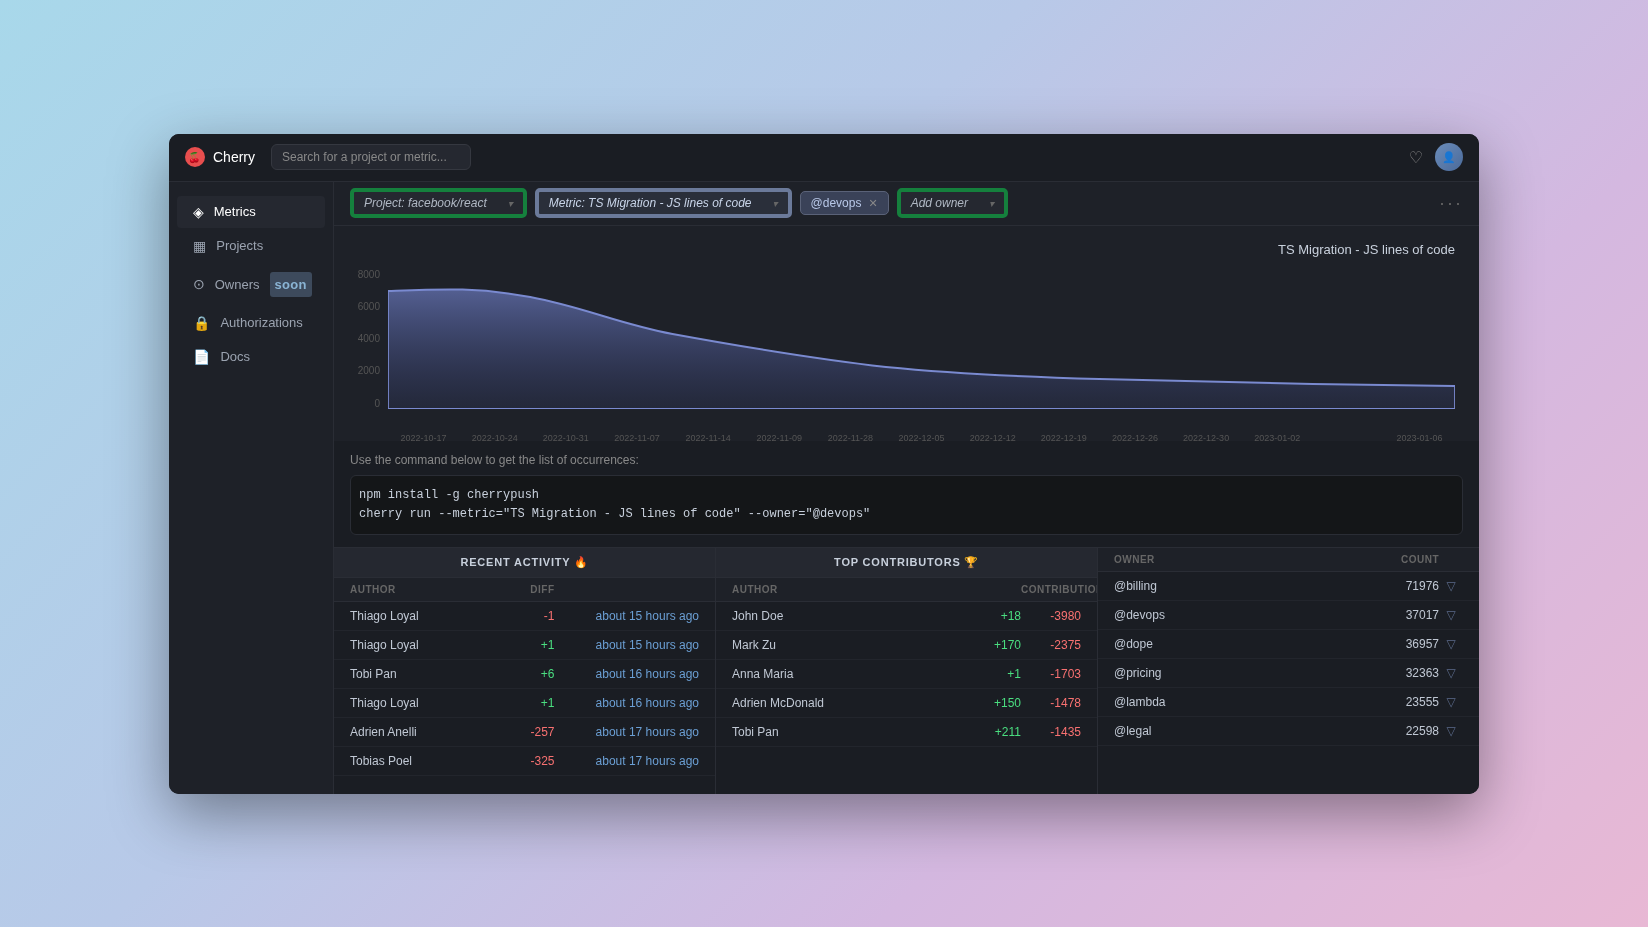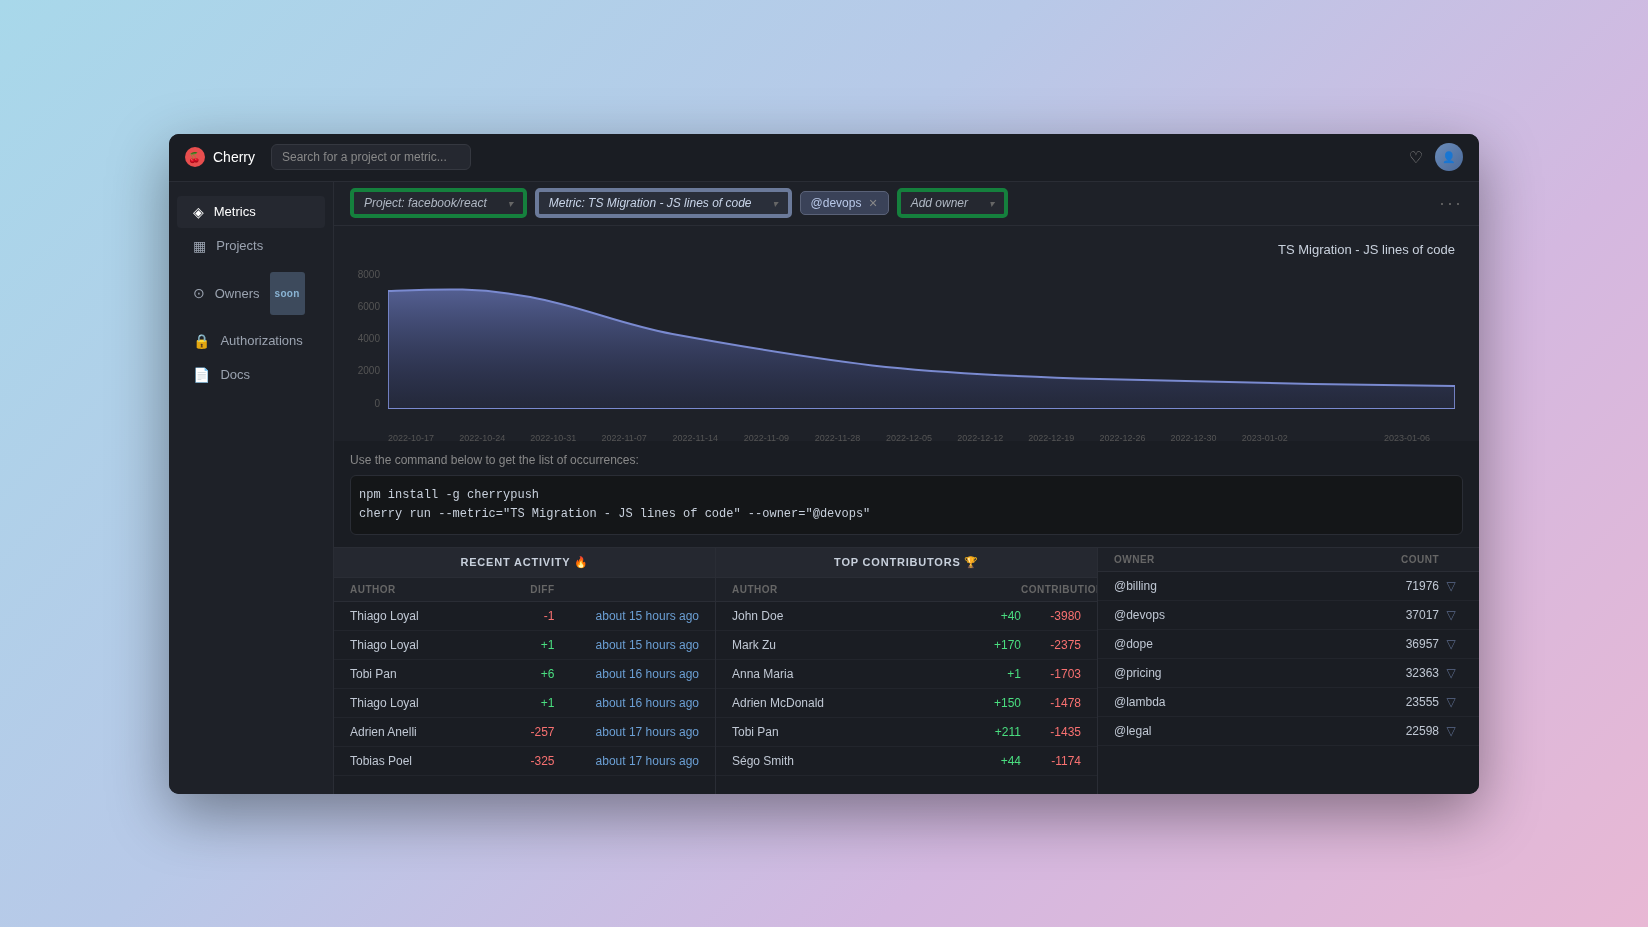--- a/index.html
+++ b/index.html
@@ -111,22 +111,22 @@
       font-size: 13px;
       border-radius: 4px;
       margin: 2px 8px;
       position: relative;
     }
     .sidebar-item.active { background: #252830; color: #fff; }
     .sidebar-item-icon { font-size: 14px; }
     .sidebar-badge {
       background: #3d4a5c;
       color: #8ab4d4;
-      font-size: 10px;
-      padding: 16px 5px;
+      font-size: 13px;
+      padding: 5px 5px;
       border-radius: 3px;
       font-weight: 600;
       letter-spacing: 0.3px;
     }
     
     .content {
       flex: 1;
       display: flex;
       flex-direction: column;
       overflow: hidden;
@@ -232,21 +232,21 @@
     .chart-x-labels {
       display: flex;
       justify-content: space-between;
       margin-left: 30px;
       margin-top: 4px;
     }
     .chart-x-label {
       color: #555;
       font-size: 9px;
       flex: 1;
-      text-align: left;
+      text-align: center;
     }
     
     .command-section {
       padding: 12px 16px;
       flex-shrink: 0;
     }
     .command-hint {
       color: #888;
       font-size: 12px;
       margin-bottom: 8px;
@@ -508,21 +508,21 @@
           </div>
           <div class="table-col-headers">
             <span class="table-col-header tc-author">AUTHOR</span>
             <span class="table-col-header tc-adds"></span>
             <span class="table-col-header tc-removes">CONTRIBUTIONS</span>
           </div>
           <div class="table-body">
 
           <div class="table-row">
     <span class="cell tc-author">John Doe</span>
-    <span class="cell tc-adds diff-positive">+40</span>
+    <span class="cell tc-adds diff-positive">+18</span>
     <span class="cell tc-removes diff-negative">-3980</span>
   </div>
               <div class="table-row">
     <span class="cell tc-author">Mark Zu</span>
     <span class="cell tc-adds diff-positive">+170</span>
     <span class="cell tc-removes diff-negative">-2375</span>
   </div>
               <div class="table-row">
     <span class="cell tc-author">Anna Maria</span>
     <span class="cell tc-adds diff-positive">+1</span>
@@ -530,25 +530,20 @@
   </div>
               <div class="table-row">
     <span class="cell tc-author">Adrien McDonald</span>
     <span class="cell tc-adds diff-positive">+150</span>
     <span class="cell tc-removes diff-negative">-1478</span>
   </div>
               <div class="table-row">
     <span class="cell tc-author">Tobi Pan</span>
     <span class="cell tc-adds diff-positive">+211</span>
     <span class="cell tc-removes diff-negative">-1435</span>
-  </div>
-              <div class="table-row">
-    <span class="cell tc-author">Ségo Smith</span>
-    <span class="cell tc-adds diff-positive">+44</span>
-    <span class="cell tc-removes diff-negative">-1174</span>
   </div>
             </div>
         </div>
 
         <div class="table-panel">
           <div class="table-col-headers">
             <span class="table-col-header do-owner">OWNER</span>
             <span class="table-col-header do-count">COUNT</span>
             <span class="table-col-header do-icon"></span>
           </div>

